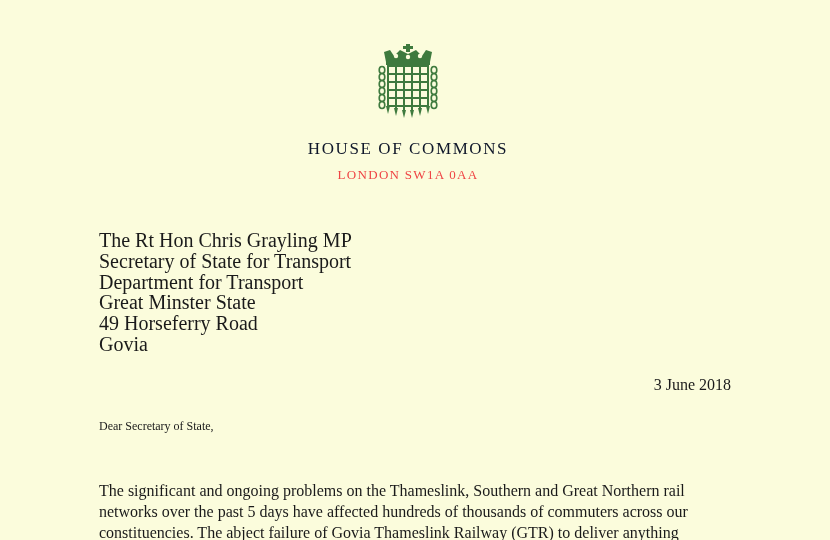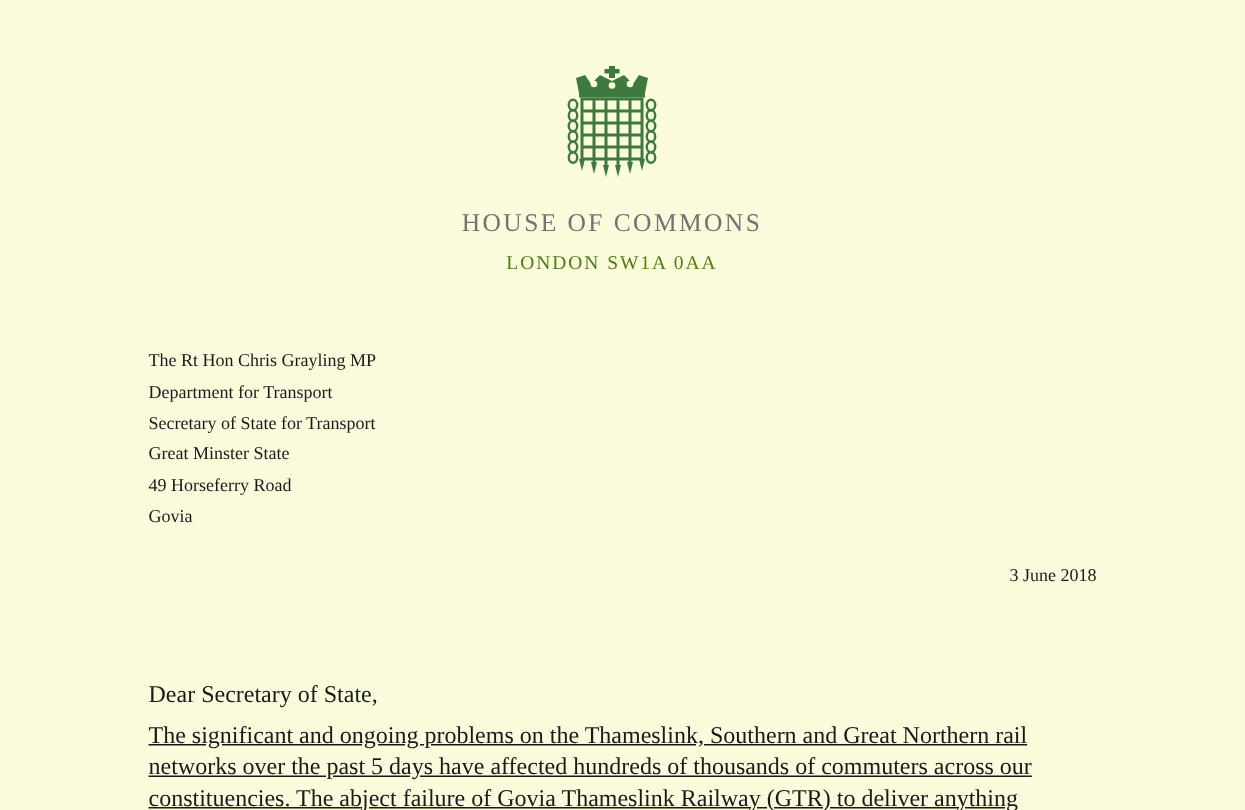--- a/index.html
+++ b/index.html
@@ -26,61 +26,61 @@
       height: 74px;
     }
     .org-name {
       position: absolute;
       left: 0;
       width: 816px;
       top: 139px;
       text-align: center;
       font-size: 17px;
       letter-spacing: 1.6px;
-      color: #737373;
+      color: #0f172a;
     }
     .org-address {
       position: absolute;
       left: 0;
       width: 816px;
       top: 167px;
       text-align: center;
       font-size: 13px;
       letter-spacing: 1.3px;
-      color: #4d7c0f;
+      color: #ef4444;
     }
     .recipient {
       position: absolute;
       left: 99px;
       top: 230px;
-      font-size: 12px;
+      font-size: 20px;
       line-height: 20.8px;
     }
     .recipient div { white-space: nowrap; }
     .date {
       position: absolute;
       right: 99px;
       top: 376px;
-      font-size: 12px;
+      font-size: 16px;
     }
     .salutation {
       position: absolute;
       left: 99px;
-      top: 455px;
-      font-size: 16px;
+      top: 419px;
+      font-size: 12px;
     }
     .body-para {
       position: absolute;
       left: 99px;
       top: 481px;
       width: 640px;
       font-size: 16px;
       line-height: 20.8px;
     }
-    .body-para div { white-space: nowrap; text-decoration: underline; }
+    .body-para div { white-space: nowrap; }
   </style>
 </head>
 <body>
 
 <div class="page">
 
   <svg class="crest" viewBox="0 0 64 74" xmlns="http://www.w3.org/2000/svg">
     <g fill="#3e7a3e" stroke="#3e7a3e">
 
       <rect x="30" y="0" width="4" height="8" stroke="none"></rect>
@@ -125,22 +125,22 @@
       <path d="M42 64 L46 64 L44 72 Z" stroke="none"></path>
       <path d="M50 62 L54 62 L52 70 Z" stroke="none"></path>
     </g>
   </svg>
 
   <div class="org-name">HOUSE OF COMMONS</div>
   <div class="org-address">LONDON SW1A 0AA</div>
 
   <div class="recipient">
     <div>The Rt Hon Chris Grayling MP</div>
+    <div>Secretary of State for Transport</div>
     <div>Department for Transport</div>
-    <div>Secretary of State for Transport</div>
     <div>Great Minster State</div>
     <div>49 Horseferry Road</div>
     <div>Govia</div>
   </div>
 
   <div class="date">3 June 2018</div>
 
   <div class="salutation">Dear Secretary of State,</div>
 
   <div class="body-para">

